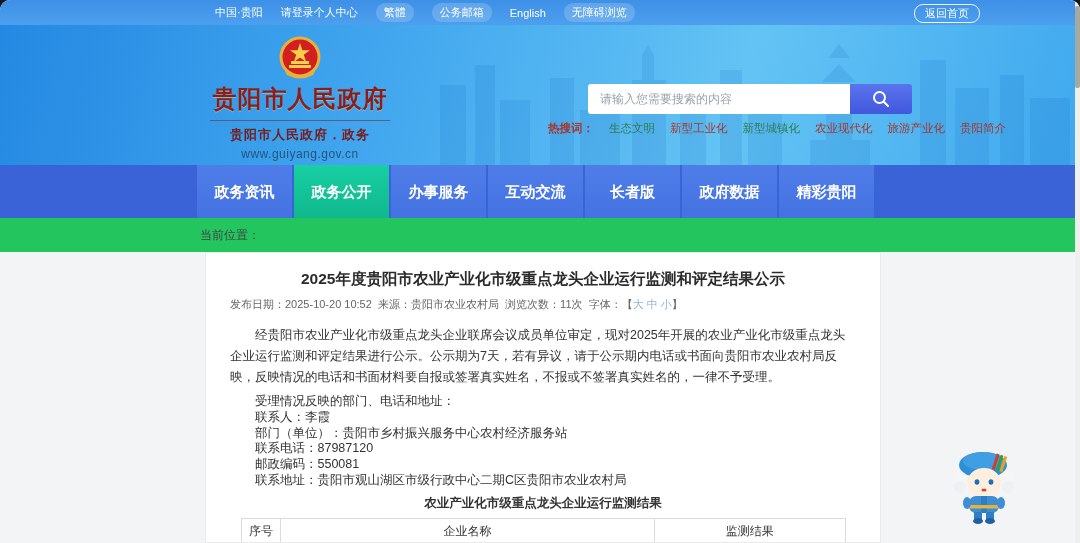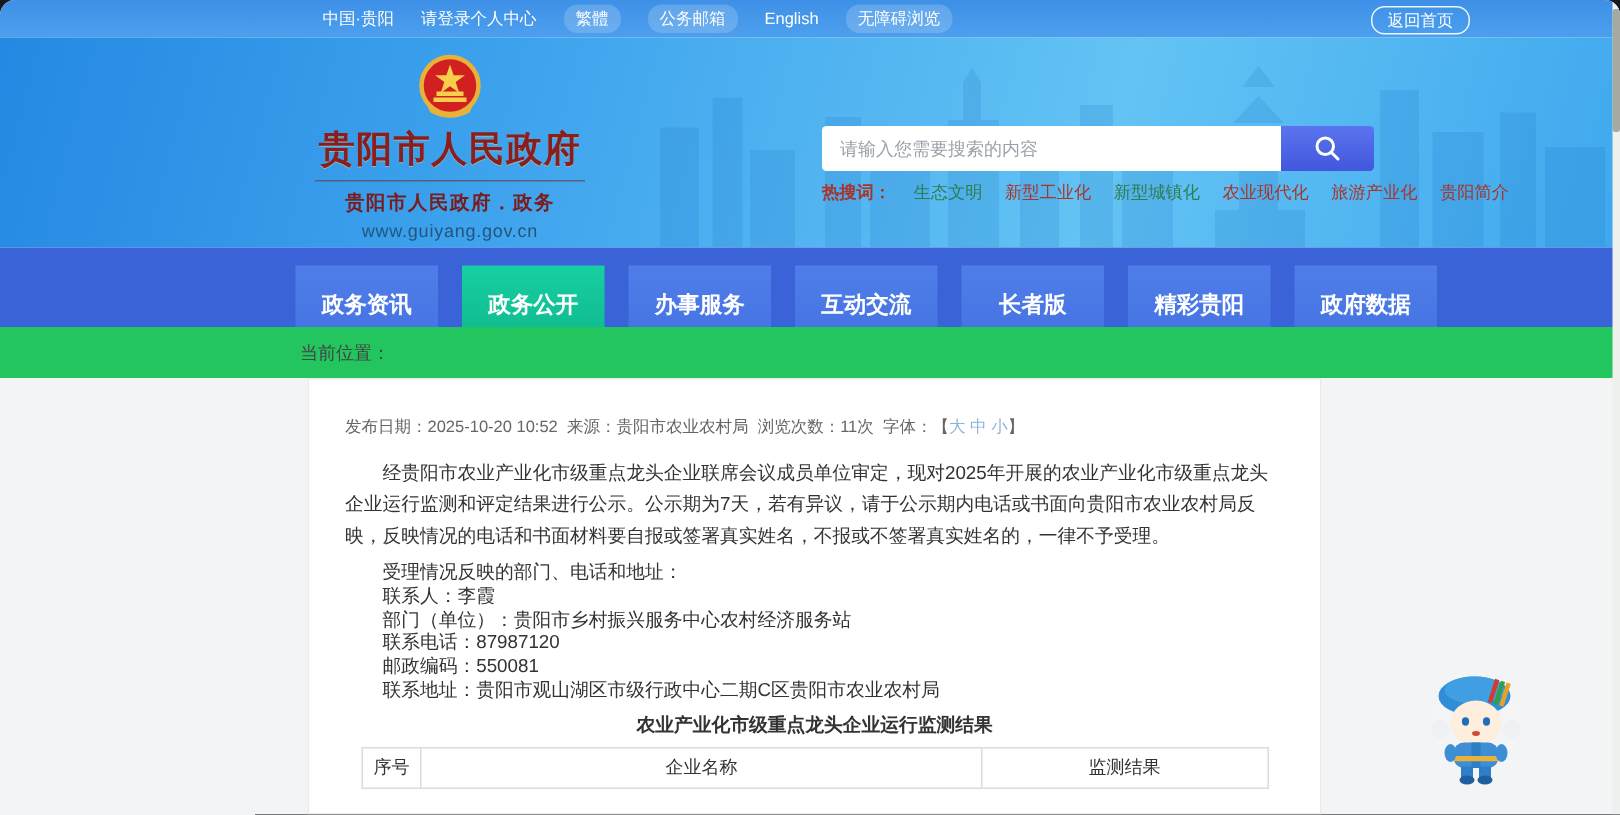--- a/index.html
+++ b/index.html
@@ -25,35 +25,35 @@
   .skyline { position:absolute; right:0; bottom:0; opacity:.55; }
   .logo-block { position:absolute; left:210px; top:10px; width:180px; text-align:center; }
   .emblem { display:block; margin:0 auto 2px auto; }
   .site-title { font-size:24px; font-weight:800; color:#8a1e1e; letter-spacing:1px;
                 text-shadow:0 1px 0 rgba(255,215,120,.45); white-space:nowrap; }
   .site-sub { margin-top:5px; padding-top:5px; border-top:1px solid rgba(110,40,40,.55);
               font-size:13px; font-weight:700; color:#7a1c1c; letter-spacing:1px; white-space:nowrap; }
   .site-url { margin-top:3px; font-size:12px; font-weight:400; color:#23557e; letter-spacing:.5px; }
 
   .search-wrap { position:absolute; left:548px; top:59px; display:flex; }
-  .search-input { width:306px; height:30px; border:none; outline:none; background:#fff;
+  .search-input { width:262px; height:30px; border:none; outline:none; background:#fff;
                   border-radius:3px 0 0 3px; padding:0 12px; font-size:12px; color:#b91c1c;
-                  font-family:"Liberation Sans","DejaVu Sans",sans-serif; }
+                  font-family:"Liberation Sans","DejaVu Sans",sans-serif;margin-left:40px; }
   .search-input::placeholder { color:#9aa3ab; }
   .search-btn { width:62px; height:30px; border:none; cursor:pointer; border-radius:0 3px 3px 0;
                 background:linear-gradient(180deg,#5a74ee,#4257dd);
                 display:flex; align-items:center; justify-content:center; }
   .hotrow { position:absolute; left:548px; top:96px; display:flex; gap:15px;
             font-size:11.5px; white-space:nowrap; }
   .hotrow .hotlabel { color:#a8352c; font-weight:700; }
   .hotrow a { text-decoration:none; cursor:pointer; }
 
   
   .nav { position:absolute; top:165px; left:0; width:100%; height:53px; background:#3a63d8; }
-  .nav-inner { position:absolute; left:197px; top:0; display:flex; gap:16px; height:53px;margin-top:12px; }
+  .nav-inner { position:absolute; left:197px; top:0; display:flex; gap:2px; height:53px; }
   .nav-item { width:95px; height:53px; line-height:53px; text-align:center;
               background:linear-gradient(180deg,#4f7de8,#4472e2);
               color:#fff; font-size:15px; font-weight:700; cursor:pointer; }
   .nav-item.active { background:linear-gradient(180deg,#17cfa2,#0fb88d); }
 
   
   .crumb { position:absolute; top:218px; left:0; width:100%; height:34px; background:#22c55e;
            display:flex; align-items:center; font-size:12px; color:#555; }
   .crumb-label { margin-left:200px; color:#444; }
   .crumb-path { color:#555; }
@@ -159,30 +159,31 @@
     </div>
   </div>
 
   <div class="nav">
     <div class="nav-inner">
       <div class="nav-item">政务资讯</div>
       <div class="nav-item active">政务公开</div>
       <div class="nav-item">办事服务</div>
       <div class="nav-item">互动交流</div>
       <div class="nav-item">长者版</div>
+      <div class="nav-item">政府数据</div>
       <div class="nav-item">精彩贵阳</div>
-      <div class="nav-item">政府数据</div>
     </div>
   </div>
 
   <div class="crumb">
     <span class="crumb-label">当前位置：</span>
   </div>
 
   <div class="card">
+    <div class="art-title">2025年度贵阳市农业产业化市级重点龙头企业运行监测和评定结果公示</div>
 
     <div class="art-meta">
       <span>发布日期：</span><span>2025-10-20 10:52</span>&nbsp;
       <span>来源：</span><span>贵阳市农业农村局</span>&nbsp;
       <span>浏览次数：</span><span>11次</span>&nbsp;
       <span>字体：</span><span>【</span><span class="fsz">大</span>&nbsp;<span class="fsz">中</span>&nbsp;<span class="fsz">小</span><span>】</span>
     </div>
 
     <div class="art-body">
       <p class="p-lead">经贵阳市农业产业化市级重点龙头企业联席会议成员单位审定，现对2025年开展的农业产业化市级重点龙头企业运行监测和评定结果进行公示。公示期为7天，若有异议，请于公示期内电话或书面向贵阳市农业农村局反映，反映情况的电话和书面材料要自报或签署真实姓名，不报或不签署真实姓名的，一律不予受理。</p>

